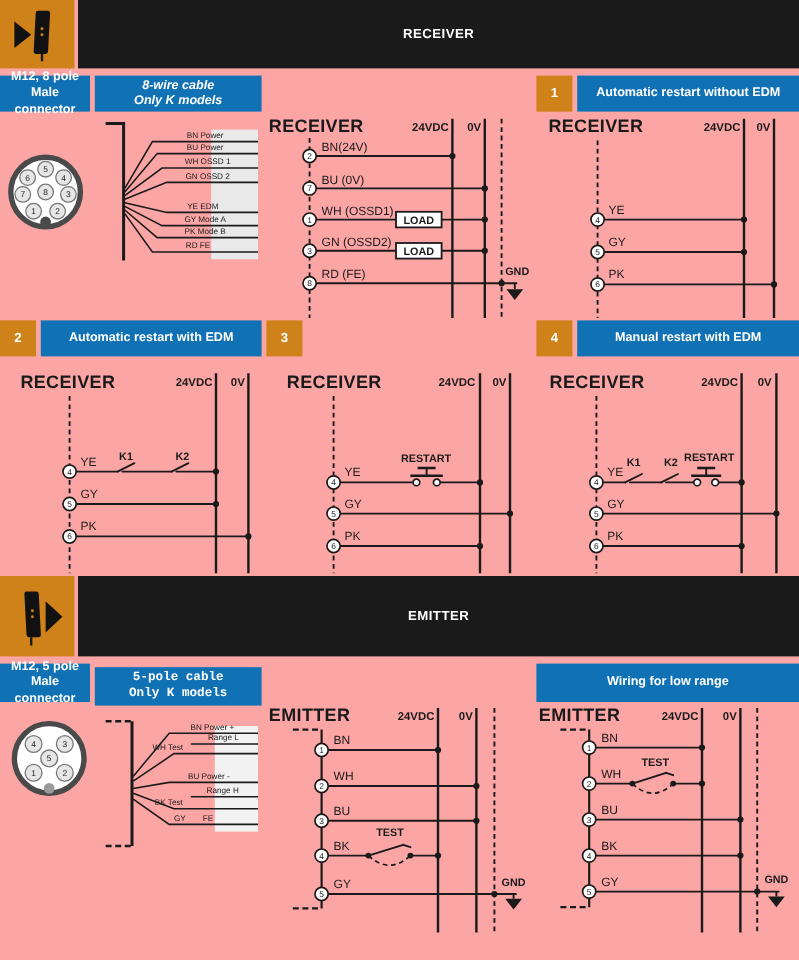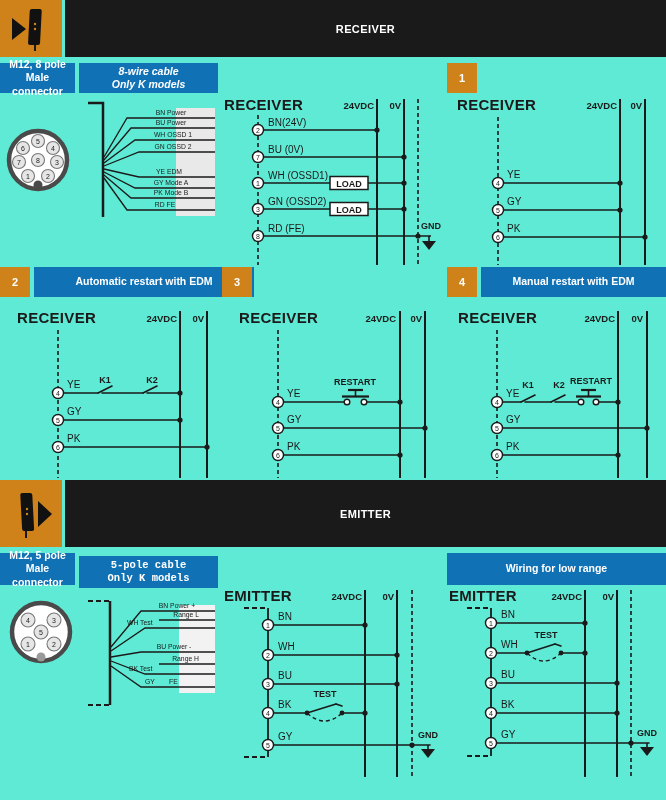--- a/index.html
+++ b/index.html
@@ -1,16 +1,16 @@
 <!DOCTYPE html>
 <html><head>
 <meta charset="utf-8">
 <style>
   html,body{margin:0;padding:0;background:#fff;}
-  #page{position:relative;width:666px;height:800px;background:#5eead4;overflow:hidden;
+  #page{position:relative;width:666px;height:800px;background:#fca5a5;overflow:hidden;
         font-family:"Liberation Sans",sans-serif;}
   .abs{position:absolute;}
   .banner{display:flex;align-items:stretch;}
   .banner .sq{width:62px;background:#D0821A;flex:0 0 62px;display:flex;align-items:center;justify-content:center;}
   .banner .bar{flex:1;background:#1A1A1A;margin-left:3px;display:flex;align-items:center;justify-content:center;}
   .banner .bar span{color:#fff;font-size:11px;font-weight:bold;letter-spacing:.4px;}
   .hdr{background:#1171B5;color:#fff;display:flex;flex-direction:column;align-items:center;justify-content:center;
        font-size:10.5px;font-weight:bold;line-height:1.25;text-align:center;}
   .num{background:#D0821A;color:#fff;display:flex;align-items:center;justify-content:center;
        font-size:11px;font-weight:bold;}
@@ -47,20 +47,23 @@
     <span>M12, 8 pole</span>
     <span>Male connector</span>
   </div>
   <div class="abs hdr" style="left:79px;top:63px;width:139px;height:30px;font-style:italic;">
     <span>8-wire cable</span>
     <span>Only K models</span>
   </div>
   <div class="abs num" style="left:447px;top:63px;width:30px;height:30px;">
     <span>1</span>
   </div>
+  <div class="abs hdr" style="left:481px;top:63px;width:185px;height:30px;">
+    <span>Automatic restart without EDM</span>
+  </div>
 
   <svg class="abs" style="left:0;top:95px;" width="79" height="170" viewBox="0 0 79 170">
     <circle cx="38" cy="65" r="29" fill="#fff" stroke="#4a4a4a" stroke-width="4.5"></circle>
     <circle cx="38" cy="90" r="4.5" fill="#4a4a4a" stroke="none"></circle>
     <g>
       <circle cx="28" cy="81" r="6.5" fill="#e6e6e6" stroke="#777" stroke-width="1.1"></circle>
       <circle cx="48" cy="81" r="6.5" fill="#e6e6e6" stroke="#777" stroke-width="1.1"></circle>
       <circle cx="57" cy="67" r="6.5" fill="#e6e6e6" stroke="#777" stroke-width="1.1"></circle>
       <circle cx="53" cy="53" r="6.5" fill="#e6e6e6" stroke="#777" stroke-width="1.1"></circle>
       <circle cx="38" cy="46" r="6.5" fill="#e6e6e6" stroke="#777" stroke-width="1.1"></circle>
@@ -177,21 +180,21 @@
       <text class="pinnum" x="51" y="146.5" text-anchor="middle">6</text>
     </g>
     <text class="lbl" x="60" y="85">YE</text>
     <text class="lbl" x="60" y="112">GY</text>
     <text class="lbl" x="60" y="139">PK</text>
   </svg>
 
   <div class="abs num" style="left:0;top:267px;width:30px;height:30px;">
     <span>2</span>
     </div>
-  <div class="abs hdr" style="left:34px;top:267px;width:220px;height:30px;">
+  <div class="abs hdr" style="left:34px;top:267px;width:184px;height:30px;">
     <span>Automatic restart with EDM</span>
     </div>
   <div class="abs num" style="left:222px;top:267px;width:30px;height:30px;">
     <span>3</span>
     </div>
   <div class="abs num" style="left:447px;top:267px;width:30px;height:30px;">
     <span>4</span>
     </div>
   <div class="abs hdr" style="left:481px;top:267px;width:185px;height:30px;">
     <span>Manual restart with EDM</span>

